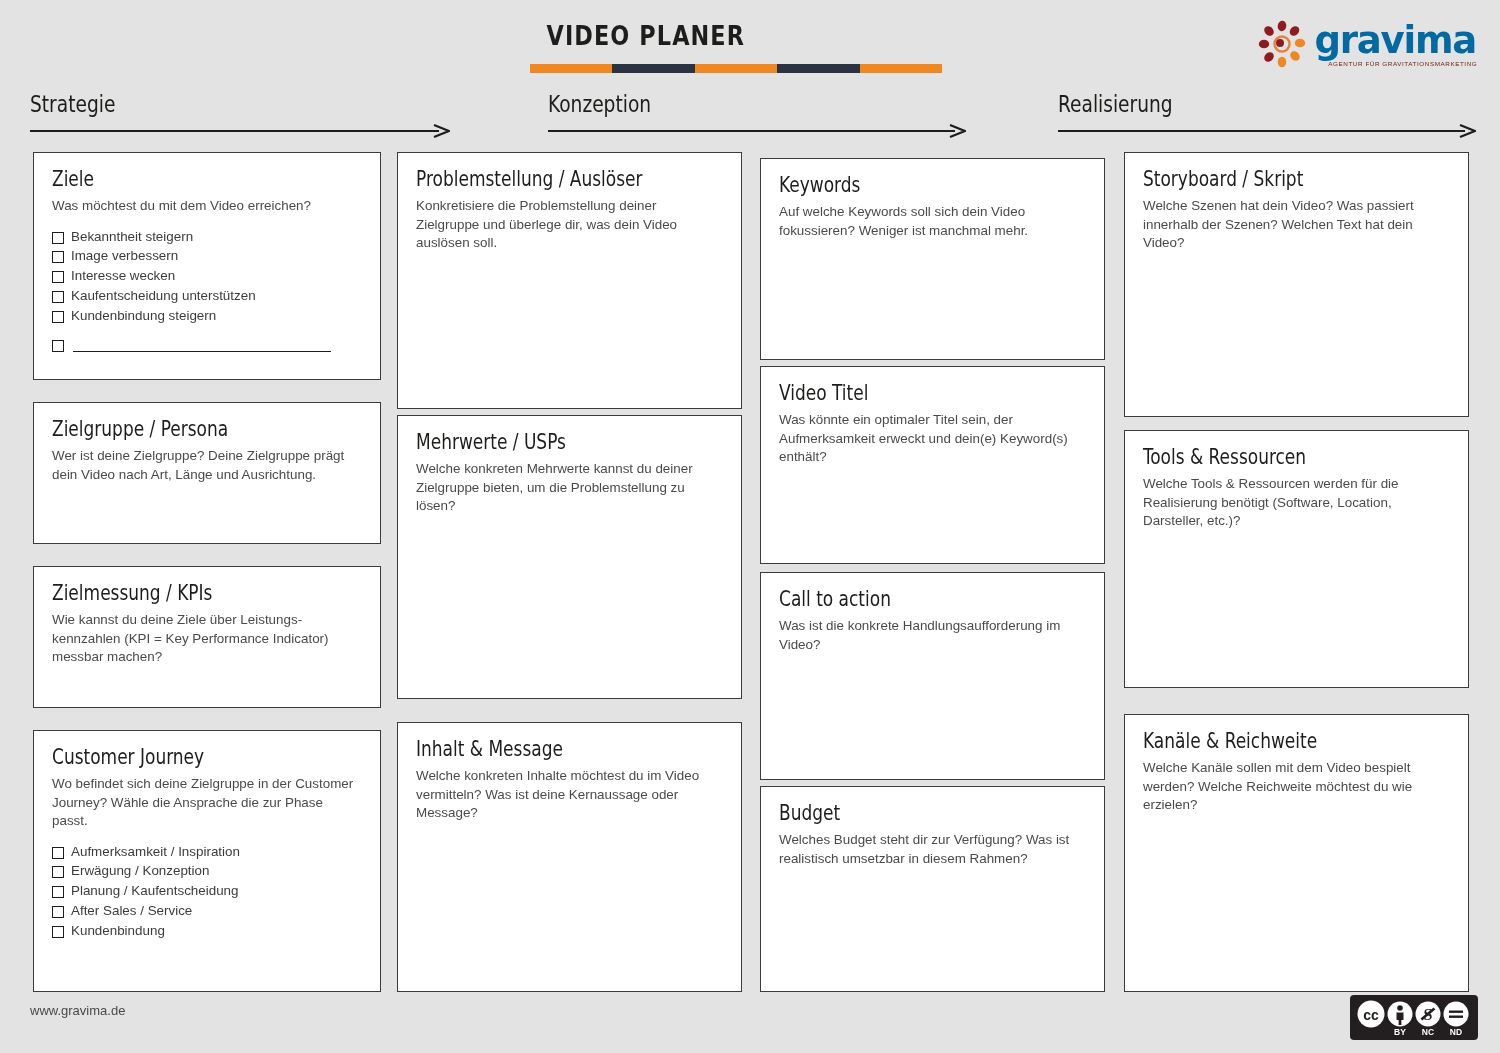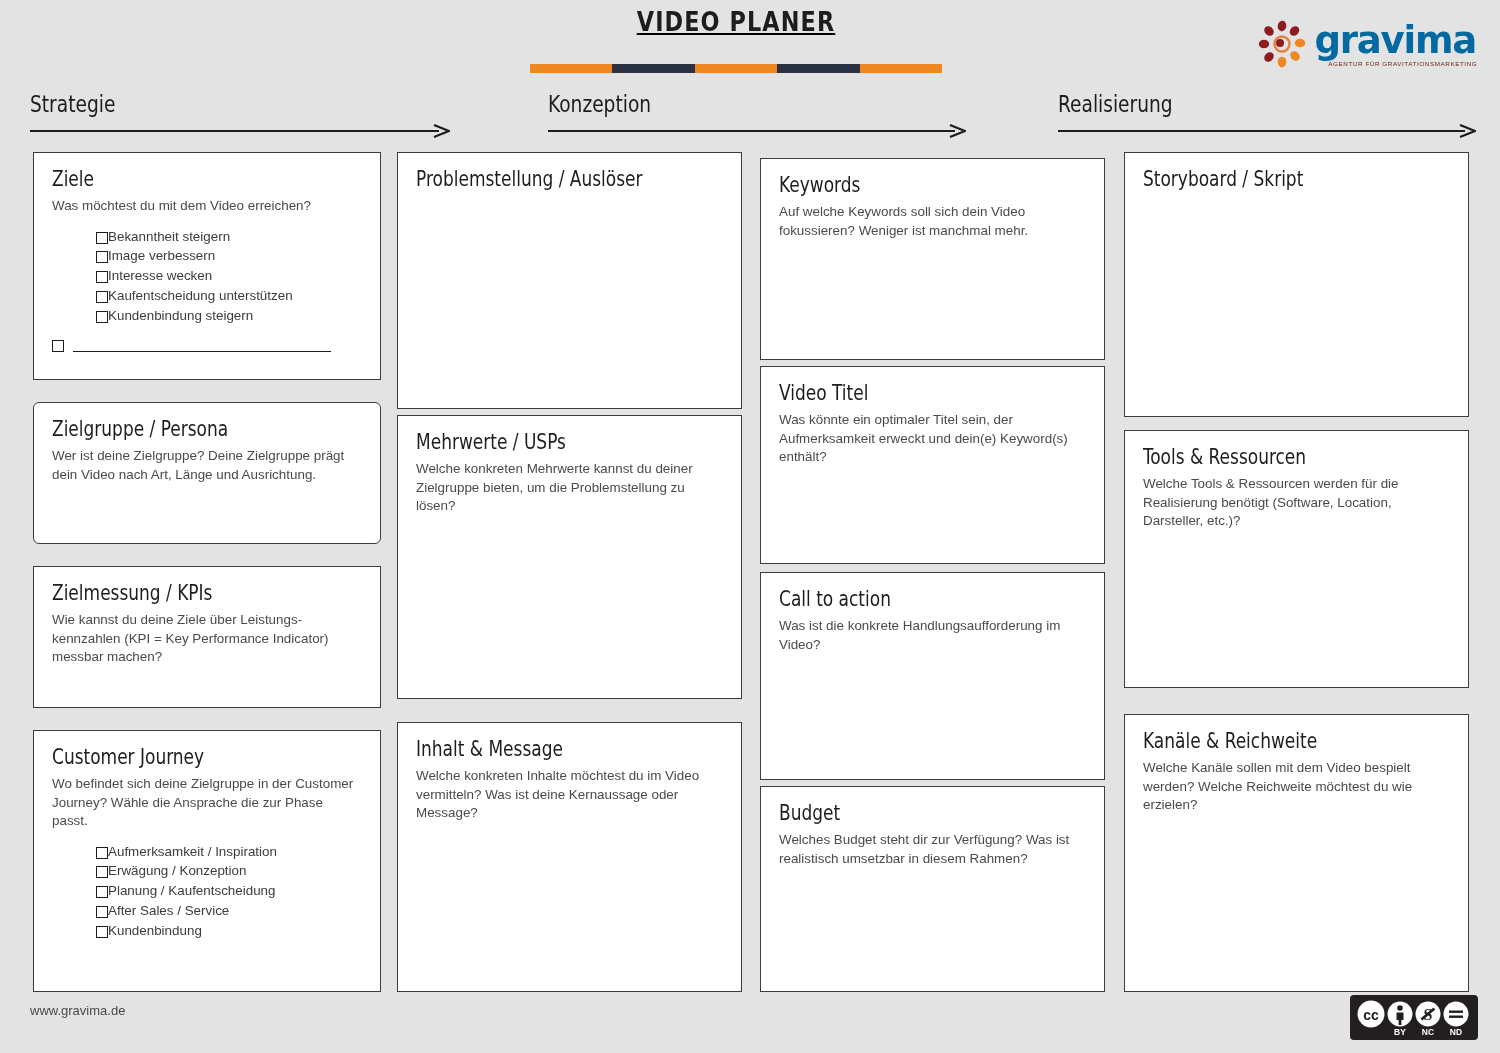--- a/index.html
+++ b/index.html
@@ -23,24 +23,23 @@
   .header {
     position: absolute;
     top: 0; left: 0;
     width: 1500px;
     height: 90px;
   }
 
   .title-block {
     position: absolute;
     left: 530px;
-    top: 8px;
+    top: 22px;
     width: 412px;
-    text-align: center;
-    text-decoration: underline;
+    text-align: left;
   }
 
   .main-title {
     font-family: "DejaVu Sans Condensed", "Liberation Sans Narrow", "Liberation Sans", sans-serif;
     font-size: 27px;
     font-weight: bold;
     letter-spacing: 1.2px;
     color: #1d1d1b;
     line-height: 1;
     transform: scaleX(0.92);
@@ -145,22 +144,22 @@
     font-family: "Liberation Sans", sans-serif;
     font-size: 13.4px;
     line-height: 1.38;
     color: #4a4a49;
   }
 
   .check-list { margin-top: 13px; }
   .check-item {
     display: flex;
     align-items: flex-start;
+    gap: 7px;
     margin-bottom: 3px;
-    margin-left: 44px;
   }
   .checkbox {
     width: 12px; height: 12px;
     border: 1.3px solid #1d1d1b;
     background: #fff;
     flex: 0 0 auto;
     margin-top: 3px;
   }
   .check-label {
     font-family: "Liberation Sans", sans-serif;
@@ -299,21 +298,21 @@
             <div class="check-item">
               <span class="checkbox"></span>
               <span class="check-label">Kundenbindung steigern</span>
             </div>
             <div class="check-blank">
               <span class="checkbox" style="margin-top: 0px;"></span>
               <span class="blank-line"></span>
             </div>
           </div>
         </div>
-        <div class="card" style="top: 250px; height: 142px; left: 0px; width: 348px; border-radius: 6px;">
+        <div class="card" style="top: 250px; height: 142px; left: 0px; width: 348px;">
           <div class="card-title">Zielgruppe / Persona</div>
           <div class="card-desc">Wer ist deine Zielgruppe? Deine Zielgruppe prägt dein Video nach Art, Länge und Ausrichtung.</div>
         </div>
         <div class="card" style="top: 414px; height: 142px; left: 0px; width: 348px;">
           <div class="card-title">Zielmessung / KPIs</div>
           <div class="card-desc">Wie kannst du deine Ziele über Leistungs-kennzahlen (KPI = Key Performance Indicator) messbar machen?</div>
         </div>
         <div class="card" style="top: 578px; height: 262px; left: 0px; width: 348px;">
           <div class="card-title">Customer Journey</div>
           <div class="card-desc">Wo befindet sich deine Zielgruppe in der Customer Journey? Wähle die Ansprache die zur Phase passt.</div>
@@ -337,20 +336,21 @@
             <div class="check-item">
               <span class="checkbox"></span>
               <span class="check-label">Kundenbindung</span>
             </div>
           </div>
         </div>
       </div>
       <div class="col" style="left: 397px; width: 345px; height: 840px;">
         <div class="card" style="top: 0px; height: 257px; left: 0px; width: 345px;">
           <div class="card-title">Problemstellung / Auslöser</div>
+          <div class="card-desc">Konkretisiere die Problemstellung deiner Zielgruppe und überlege dir, was dein Video auslösen soll.</div>
         </div>
         <div class="card" style="top: 263px; height: 284px; left: 0px; width: 345px;">
           <div class="card-title">Mehrwerte / USPs</div>
           <div class="card-desc">Welche konkreten Mehrwerte kannst du deiner Zielgruppe bieten, um die Problemstellung zu lösen?</div>
         </div>
         <div class="card" style="top: 570px; height: 270px; left: 0px; width: 345px;">
           <div class="card-title">Inhalt &amp; Message</div>
           <div class="card-desc">Welche konkreten Inhalte möchtest du im Video vermitteln? Was ist deine Kernaussage oder Message?</div>
         </div>
       </div>
@@ -368,20 +368,21 @@
           <div class="card-desc">Was ist die konkrete Handlungsaufforderung im Video?</div>
         </div>
         <div class="card" style="top: 634px; height: 206px; left: 0px; width: 345px;">
           <div class="card-title">Budget</div>
           <div class="card-desc">Welches Budget steht dir zur Verfügung? Was ist realistisch umsetzbar in diesem Rahmen?</div>
         </div>
       </div>
       <div class="col" style="left: 1124px; width: 345px; height: 944px;">
         <div class="card" style="top: 0px; height: 265px; left: 0px; width: 345px;">
           <div class="card-title">Storyboard / Skript</div>
+          <div class="card-desc">Welche Szenen hat dein Video? Was passiert innerhalb der Szenen? Welchen Text hat dein Video?</div>
         </div>
         <div class="card" style="top: 278px; height: 258px; left: 0px; width: 345px;">
           <div class="card-title">Tools &amp; Ressourcen</div>
           <div class="card-desc">Welche Tools &amp; Ressourcen werden für die Realisierung benötigt (Software, Location, Darsteller, etc.)?</div>
         </div>
         <div class="card" style="top: 562px; height: 278px; left: 0px; width: 345px;">
           <div class="card-title">Kanäle &amp; Reichweite</div>
           <div class="card-desc">Welche Kanäle sollen mit dem Video bespielt werden? Welche Reichweite möchtest du wie erzielen?</div>
         </div>
       </div>

